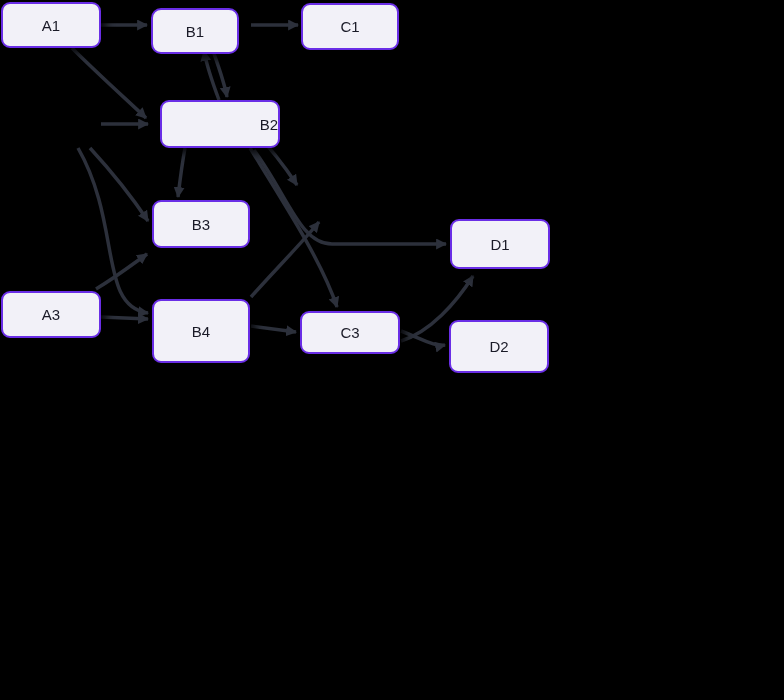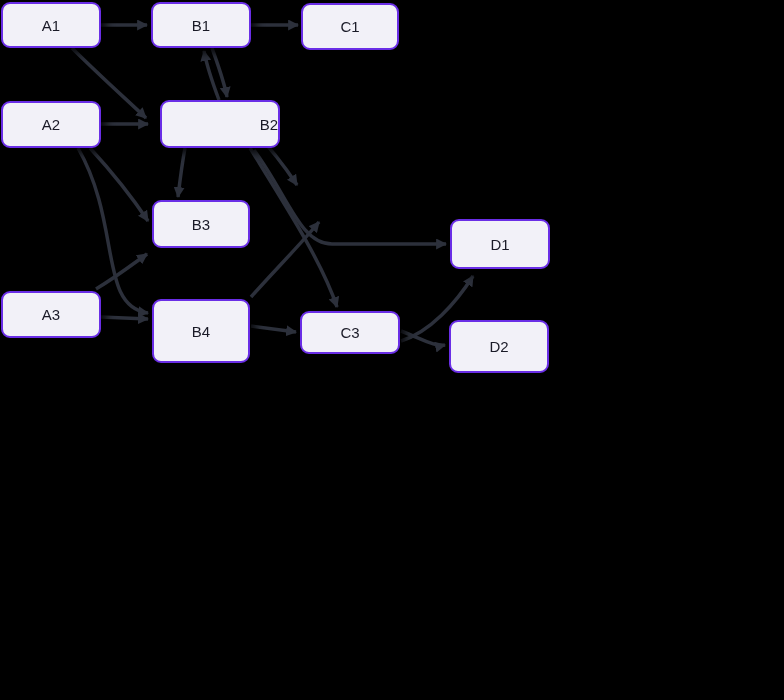--- a/index.html
+++ b/index.html
@@ -76,27 +76,24 @@
     <path class="edge" d="M254,150 C288,196 300,244 332,244 L446,244" marker-end="url(#arrowhead)"></path>
     <path class="edge" d="M251,297 C274,271 300,245 319,222" marker-end="url(#arrowhead)"></path>
     <path class="edge" d="M251,326 L296,332" marker-end="url(#arrowhead)"></path>
     <path class="edge" d="M401,341 C430,332 456,303 473,276" marker-end="url(#arrowhead)"></path>
     <path class="edge" d="M401,331 C424,340 436,347 445,345" marker-end="url(#arrowhead)"></path>
   </svg>
 
   <div class="node" style="left:1px;top:2px;width:100px;height:46px;">
     <span>A1</span>
   </div>
-  <div class="node" style="left:1px;top:101px;width:100px;height:47px;">
-    <span>A2</span>
-  </div>
   <div class="node" style="left:1px;top:291px;width:100px;height:47px;">
     <span>A3</span>
   </div>
-  <div class="node" style="left:151px;top:2px;width:100px;height:46px;">
+  <div class="node" style="left:151px;top:8px;width:88px;height:46px;border-radius:10px;">
     <span>B1</span>
   </div>
   <div class="node" style="left:160px;top:100px;width:120px;height:48px;justify-content:flex-end;">
     <span>B2</span>
   </div>
   <div class="node" style="left:152px;top:200px;width:98px;height:48px;">
     <span>B3</span>
   </div>
   <div class="node" style="left:152px;top:299px;width:98px;height:64px;">
     <span>B4</span>

